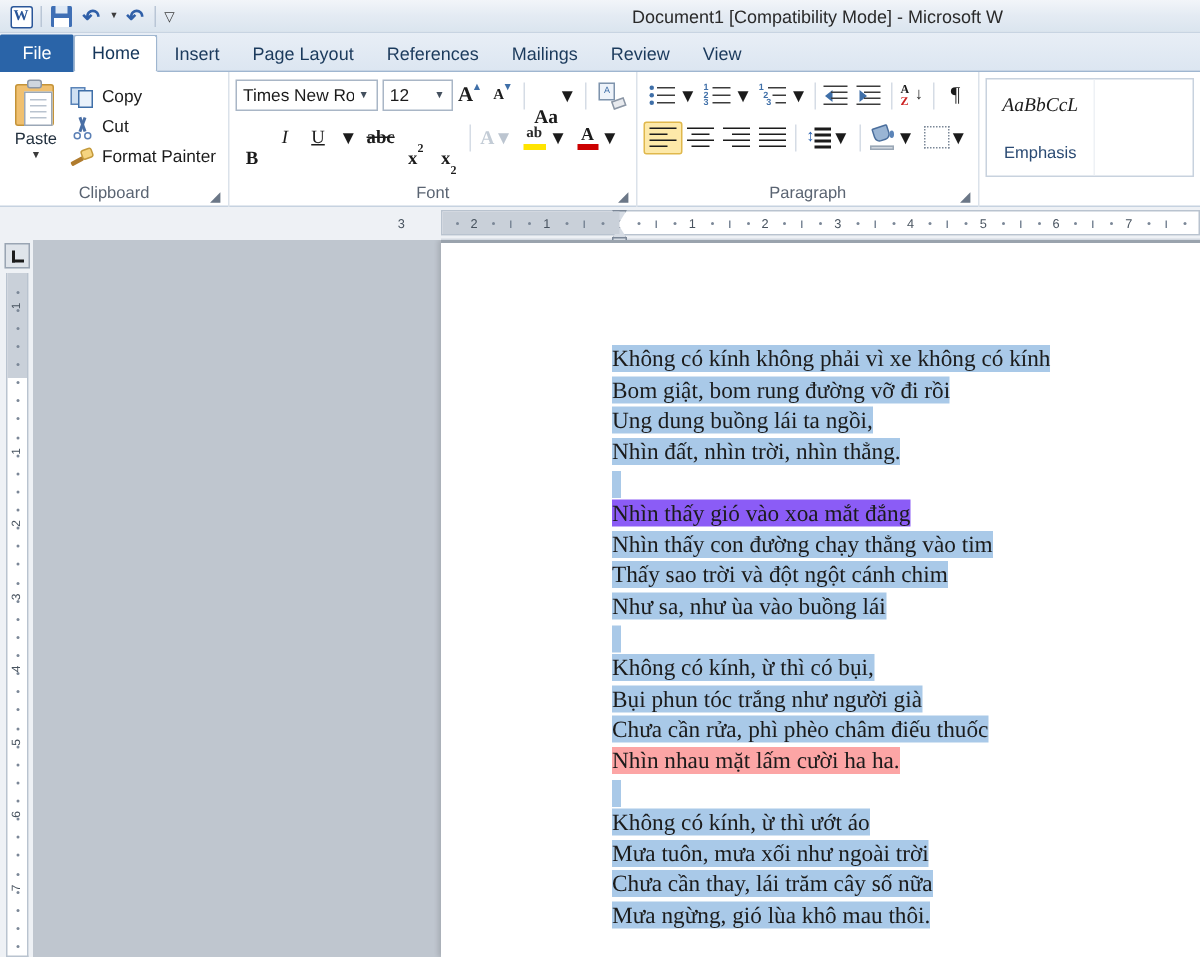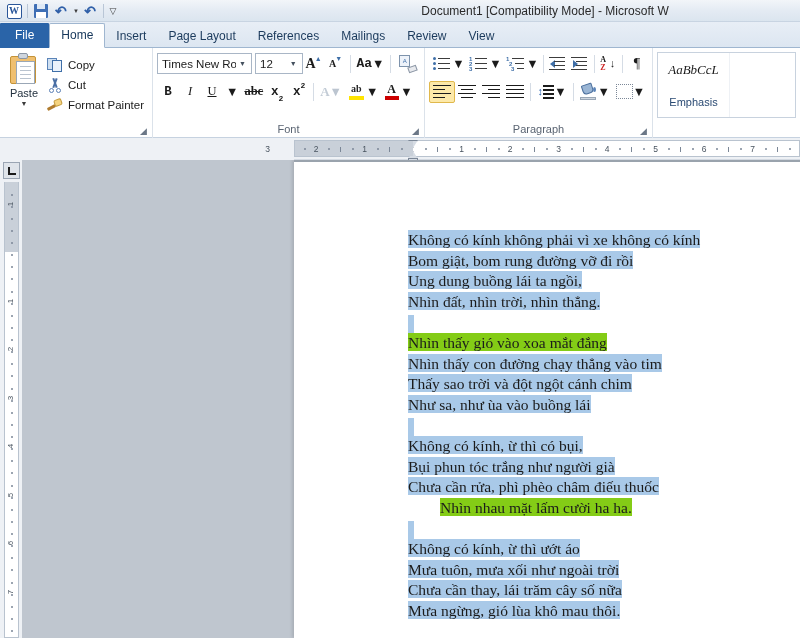--- a/index.html
+++ b/index.html
@@ -205,21 +205,21 @@
   .clearfmt { position: relative; width: 20px; height: 17px; }
   .clearfmt .pg {
     position: absolute; left: 2px; top: 0px; width: 11px; height: 12px;
     background: #eef3fa; border: 1px solid #7e93ac; font-size: 6px; color: #3f6fa8;
     display:flex; align-items:center; justify-content:center;
   }
   .clearfmt .er {
     position: absolute; right: 0px; bottom: 0px; width: 9px; height: 6px;
     background: #e8eaee; border: 1px solid #8b96a5; transform: rotate(-20deg);
   }
-  .b-b { font-family: Liberation Mono, monospace; font-weight: bold; }
+  .b-b { font-family: Liberation Serif, serif; font-weight: bold; margin-top: 28px; }
   .b-i { font-family: "Liberation Serif", serif; font-style: italic; }
   .b-u { font-family: "Liberation Serif", serif; text-decoration: underline; }
   .b-s { font-family: "Liberation Serif", serif; text-decoration: line-through; font-weight: bold; }
   .hl-ico { position: relative; width: 18px; height: 17px; }
   .hl-ico .pen { position: absolute; left: 3px; top: 0px; font-size: 10px; font-weight: bold; color: #2a2a2a; font-family: "Liberation Serif", serif; }
   .hl-ico .bar { position: absolute; left: 1px; bottom: 0px; width: 15px; height: 4px; background: #ffe400; }
   .fc-ico { position: relative; width: 16px; height: 17px; }
   .fc-ico .a { position: absolute; left: 3px; top: -1px; font-size: 12px; font-weight: bold; color: #1b1b1b; font-family: "Liberation Serif", serif; }
   .fc-ico .bar { position: absolute; left: 1px; bottom: 0px; width: 14px; height: 4px; background: #cc0000; }
   .te-ico { font-family: "Liberation Serif", serif; font-size: 13px; font-weight: bold; color: #c3ccd6; }
@@ -440,20 +440,21 @@
           </div>
           <div class="cmd-row">
             <span class="cmd-ico ico-brush">
                 <span class="handle"></span>
                 <span class="head"></span>
               </span>
             <span>Format Painter</span>
           </div>
         </div>
       </div>
+      <div class="glabel">Clipboard</div>
       <div class="dlg-launcher">◢</div>
     </div>
 
     <div class="rgroup fontgroup">
       <div class="frow">
         <div class="combo fontname">
           <span class="cv">Times New Rom</span>
           <span class="ccaret">▼</span>
         </div>
         <div class="combo fontsize">
@@ -784,31 +785,31 @@
       <div class="page">
         <div class="doc-body" id="docbody">
             <div class="stanza" style="margin-bottom: 0px;">
               <div class="line"><span class="sel" style="background: rgb(169, 201, 232);">Không có kính không phải vì xe không có kính</span></div>
               <div class="line"><span class="sel" style="background: rgb(169, 201, 232);">Bom giật, bom rung đường vỡ đi rồi</span></div>
               <div class="line"><span class="sel" style="background: rgb(169, 201, 232);">Ung dung buồng lái ta ngồi,</span></div>
               <div class="line"><span class="sel" style="background: rgb(169, 201, 232);">Nhìn đất, nhìn trời, nhìn thẳng.</span></div>
               <div class="line"><span class="empty-sel" style="background: rgb(169, 201, 232);"></span></div>
             </div>
             <div class="stanza" style="margin-bottom: 0px;">
-              <div class="line"><span class="sel" style="background: #84cc16;">Nhìn thấy gió vào xoa mắt đắng</span></div>
+              <div class="line"><span class="sel" style="background: #8b5cf6;">Nhìn thấy gió vào xoa mắt đắng</span></div>
               <div class="line"><span class="sel" style="background: rgb(169, 201, 232);">Nhìn thấy con đường chạy thẳng vào tim</span></div>
               <div class="line"><span class="sel" style="background: rgb(169, 201, 232);">Thấy sao trời và đột ngột cánh chim</span></div>
               <div class="line"><span class="sel" style="background: rgb(169, 201, 232);">Như sa, như ùa vào buồng lái</span></div>
               <div class="line"><span class="empty-sel" style="background: rgb(169, 201, 232);"></span></div>
             </div>
             <div class="stanza" style="margin-bottom: 0px;">
               <div class="line"><span class="sel" style="background: rgb(169, 201, 232);">Không có kính, ừ thì có bụi,</span></div>
               <div class="line"><span class="sel" style="background: rgb(169, 201, 232);">Bụi phun tóc trắng như người già</span></div>
               <div class="line"><span class="sel" style="background: rgb(169, 201, 232);">Chưa cần rửa, phì phèo châm điếu thuốc</span></div>
-              <div class="line"><span class="sel" style="background: #84cc16; margin-left: 32px;">Nhìn nhau mặt lấm cười ha ha.</span></div>
+              <div class="line"><span class="sel" style="background: #fca5a5;">Nhìn nhau mặt lấm cười ha ha.</span></div>
               <div class="line"><span class="empty-sel" style="background: rgb(169, 201, 232);"></span></div>
             </div>
             <div class="stanza">
               <div class="line"><span class="sel" style="background: rgb(169, 201, 232);">Không có kính, ừ thì ướt áo</span></div>
               <div class="line"><span class="sel" style="background: rgb(169, 201, 232);">Mưa tuôn, mưa xối như ngoài trời</span></div>
               <div class="line"><span class="sel" style="background: rgb(169, 201, 232);">Chưa cần thay, lái trăm cây số nữa</span></div>
               <div class="line"><span class="sel" style="background: rgb(169, 201, 232);">Mưa ngừng, gió lùa khô mau thôi.</span></div>
             </div>
           </div>
       </div>

